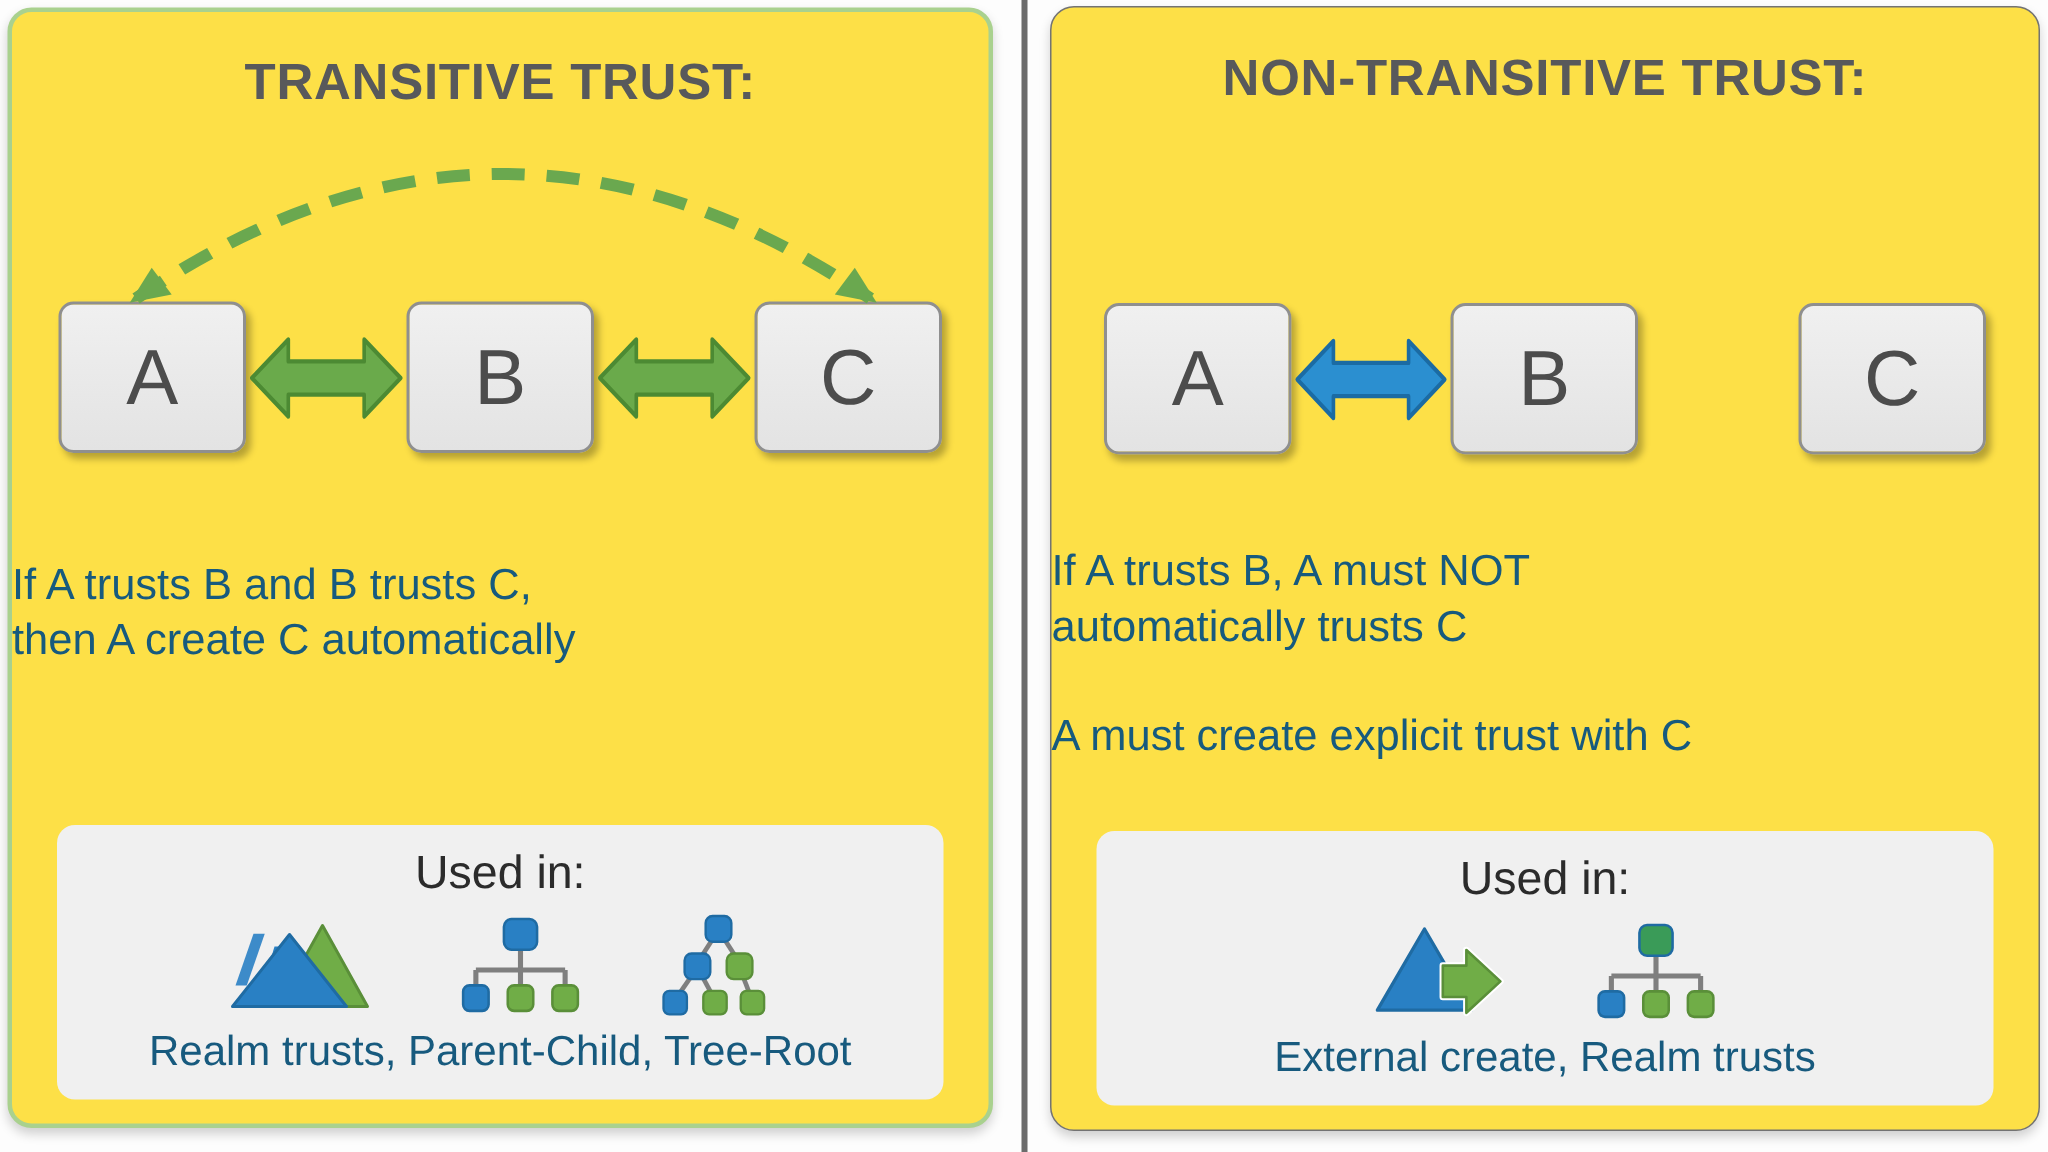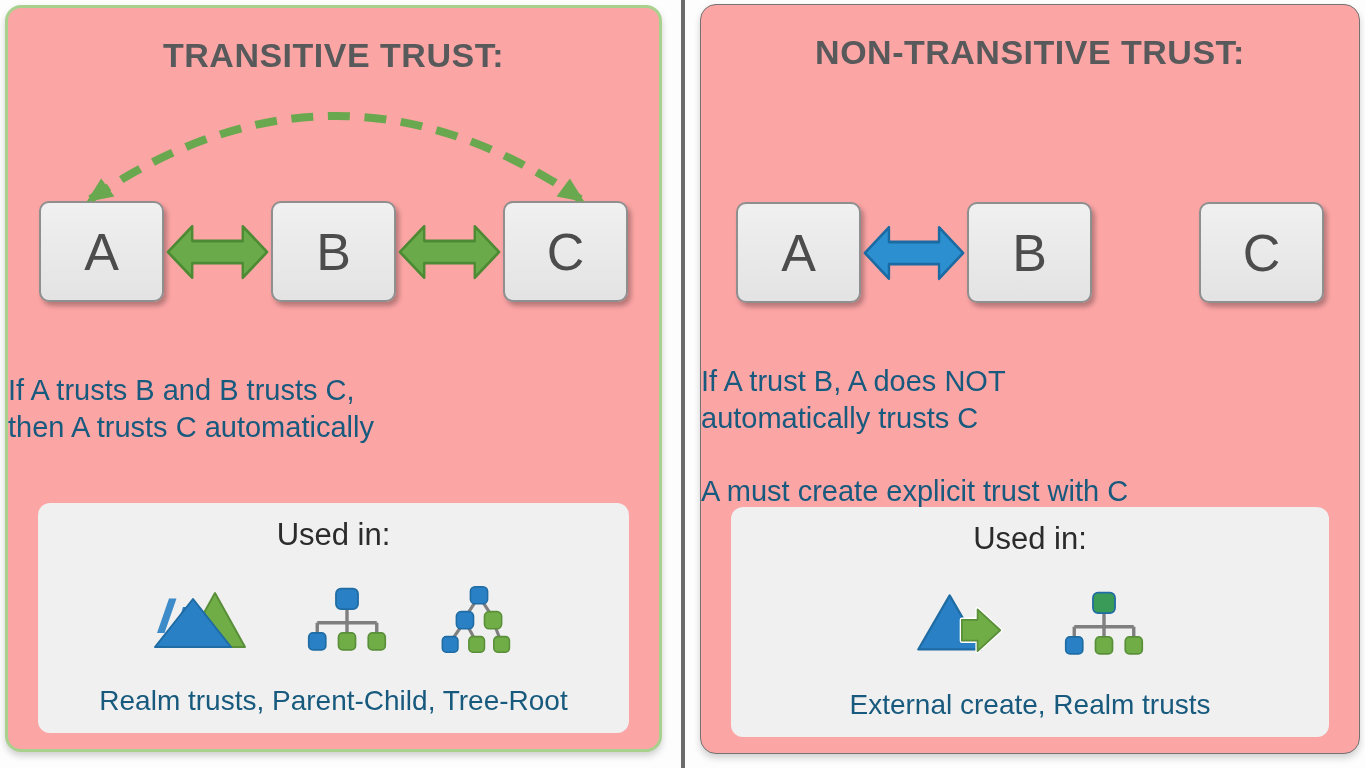--- a/index.html
+++ b/index.html
@@ -11,21 +11,21 @@
   }
   .canvas { position:absolute; inset:0; width:1365px; height:768px; background:#fdfdfd; }
 
   .divider {
     position:absolute; left:681px; top:0; width:4px; height:768px;
     background:#6b6b6b;
   }
 
   .panel {
     position:absolute; top:5px; height:747px;
-    background:#fca5a5; border-radius:16px;
+    background:#fde047; border-radius:16px;
     box-shadow:0 4px 7px rgba(0,0,0,0.18);
     display:flex; flex-direction:column;
   }
   .panel.left  { left:5px;   width:657px; border:3px solid #a9d18e; }
   .panel.right { left:700px; width:660px; border:1px solid #737373; top:4px; height:750px; }
 
   .panel-title {
     margin-top:28px; text-align:center;
     font-size:34px; font-weight:bold; letter-spacing:0.5px;
     color:#58595b;
@@ -55,21 +55,21 @@
   .desc {
     text-align:left; color:#175a7e;
     font-size:29px; line-height:1.28;
   }
   .panel.left  .desc { margin-top:70px; }
   .panel.right .desc.first  { margin-top:60px; }
   .panel.right .desc.second { margin-top:36px; }
 
   
   .used-in {
-    position:absolute; left:30px; right:30px; bottom:16px; height:230px;
+    position:absolute; left:30px; right:30px; bottom:16px; height:183px;
     background:#f0f0f0; border-radius:12px;
     display:flex; flex-direction:column; align-items:center;
     padding:14px 20px 16px 20px;
   }
   .used-in-label { font-size:31px; color:#2b2b2b; }
   .icons-row {
     flex:1 1 auto; width:100%;
     display:flex; align-items:center; justify-content:space-evenly;
     padding:4px 40px 0 40px;
   }
@@ -113,21 +113,21 @@
       <div class="h-arrow">
         <svg viewBox="0 0 220 120" preserveAspectRatio="none">
           <polygon points="8,60 58,16 58,41 162,41 162,16 212,60 162,104 162,79 58,79 58,104" fill="#6aaa4b" stroke="#4c8a33" stroke-width="5" stroke-linejoin="round"></polygon>
         </svg>
       </div>
       <div class="node-box">C</div>
     </div>
 
     <div class="desc">
       <div>If A trusts B and B trusts C,</div>
-      <div>then A trusts C automatically</div>
+      <div>then A create C automatically</div>
     </div>
 
     <div class="used-in">
       <div class="used-in-label">Used in:</div>
       <div class="icons-row">
 
         <span>
           <svg width="104" height="72" viewBox="0 0 104 72">
             <polygon points="30,26 38,3 43,3 35,26" fill="#2980c4" transform="translate(-10,30) scale(1.5,1.5) translate(-18,-14)" opacity="0.9"></polygon>
             <polygon points="22,62 34,22 39,22 27,62" fill="#2980c4"></polygon>
@@ -181,21 +181,21 @@
         <svg viewBox="0 0 220 120" preserveAspectRatio="none">
           <polygon points="8,60 58,16 58,41 162,41 162,16 212,60 162,104 162,79 58,79 58,104" fill="#2b8fd0" stroke="#1b6ba3" stroke-width="5" stroke-linejoin="round"></polygon>
         </svg>
       </div>
       <div class="node-box">B</div>
       <div class="gap-spacer"></div>
       <div class="node-box">C</div>
     </div>
 
     <div class="desc first">
-      <div>If A trust B, A does NOT</div>
+      <div>If A trusts B, A must NOT</div>
       <div>automatically trusts C</div>
     </div>
     <div class="desc second">
       <div>A must create explicit trust with C</div>
     </div>
 
     <div class="used-in">
       <div class="used-in-label">Used in:</div>
       <div class="icons-row">
 

